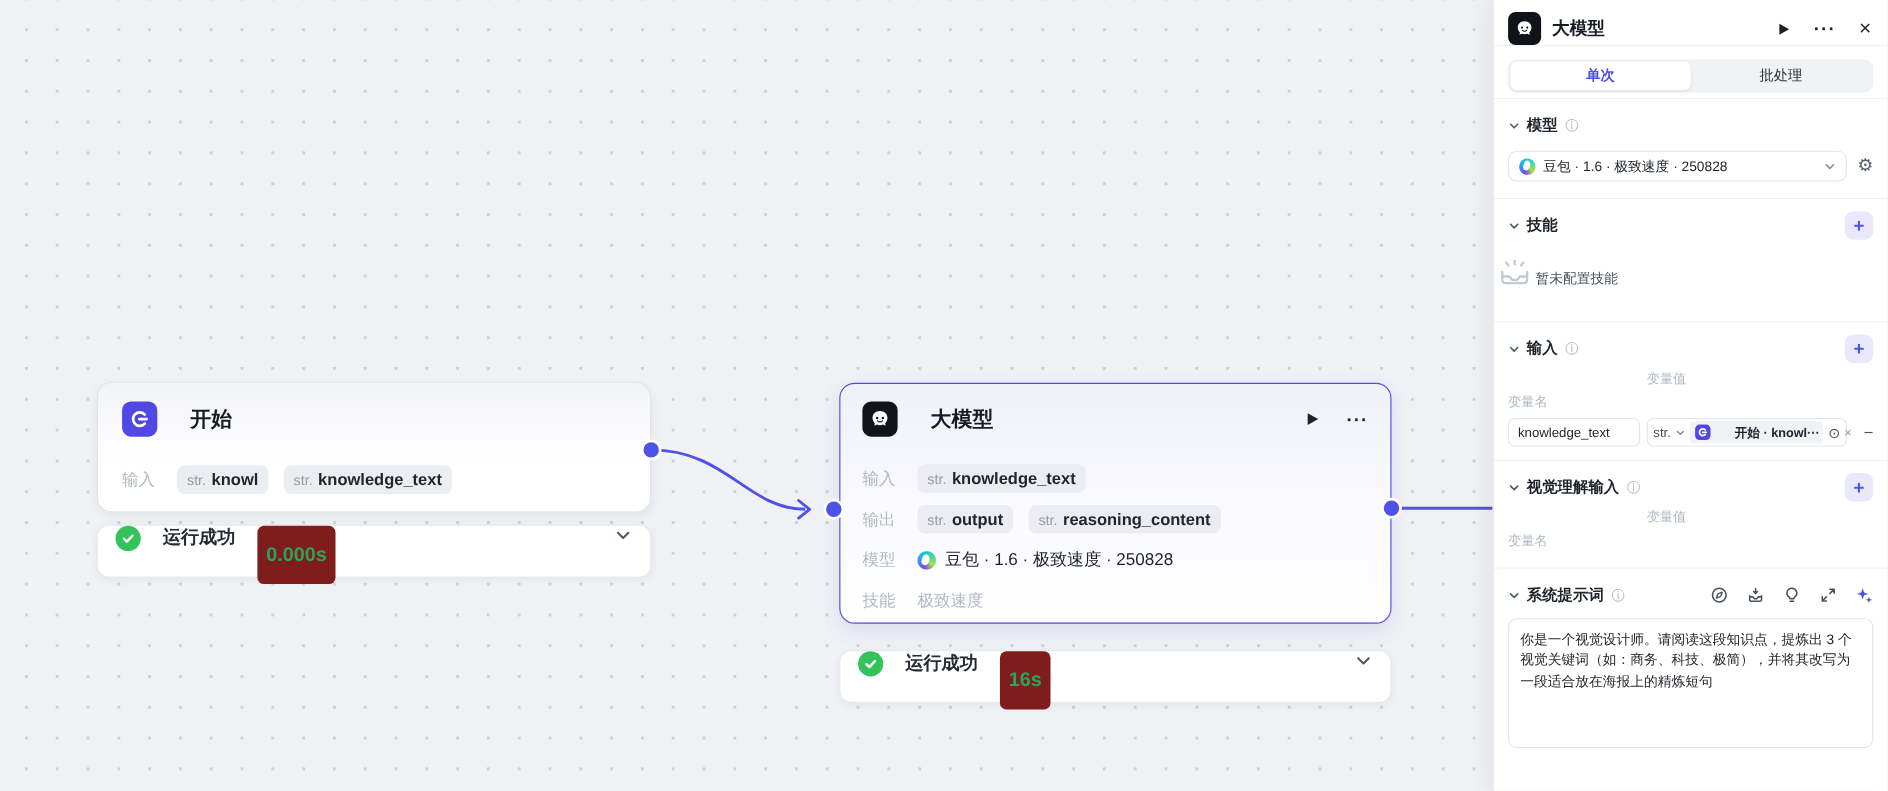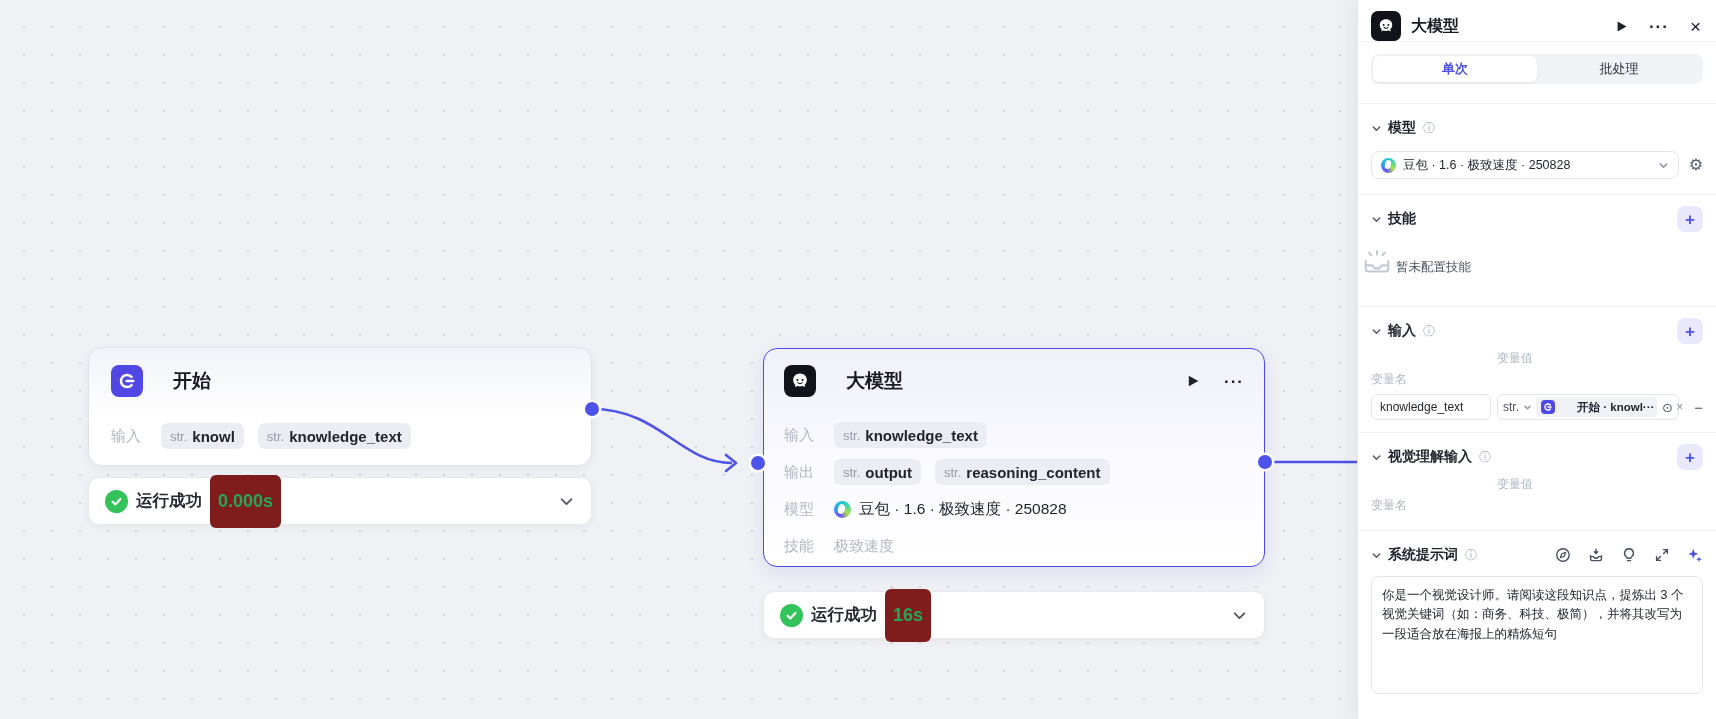--- a/index.html
+++ b/index.html
@@ -46,21 +46,21 @@
 
   .doubao-logo { width:17px; height:17px; border-radius:50%; position:relative; flex:0 0 auto;
     background:conic-gradient(from 200deg,#6d4df0,#2e9bff,#19c8d8,#49d6a0,#a9e34b,#6d4df0); }
   .doubao-logo::after { content:""; position:absolute; left:4px; top:3px; width:7px; height:10px;
     background:#fff; border-radius:55% 60% 60% 50%; transform:rotate(14deg); }
   .doubao-logo.sm { width:15px; height:15px; }
   .doubao-logo.sm::after { left:3.5px; top:2.5px; width:6px; height:9px; }
 
   .statusbar { position:absolute; z-index:2; height:48px; background:#fff; border:1px solid #e7e9ee;
     border-radius:11px; box-shadow:0 2px 8px rgba(31,35,41,.05);
-    display:flex; align-items:center; padding:0 16px; gap:8px; }
+    display:flex; align-items:flex-start; padding:0 16px; gap:20px; }
   .status-start { left:88px; top:477px; width:504px; }
   .status-llm { left:763px; top:591px; width:502px; }
   .check-circ { width:23px; height:23px; border-radius:50%; background:#34c35b; display:flex; align-items:center; justify-content:center; flex:0 0 auto; }
   .stext { font-size:16.5px; font-weight:700; color:#262a34; }
   .stime { background:#7f1d1d; color:#28a55c; font-size:18px; font-weight:700; padding:16px 8px; border-radius:6px; }
   .sb-chev { margin-left:auto; width:17px; height:17px; color:#4e5969; }
 
   .port { position:absolute; z-index:3; width:14px; height:14px; border-radius:50%;
     background:#4d53e8; box-shadow:0 0 0 2.5px #ffffff; }
 
@@ -70,21 +70,21 @@
     display:flex; flex-direction:column; }
   .p-head { display:flex; align-items:center; padding:11px 15px 0 13px; }
   .p-icon { width:30px; height:30px; border-radius:7px; background:#101319; display:flex; align-items:center; justify-content:center; flex:0 0 auto; }
   .p-title { font-size:16px; font-weight:700; margin-left:10px; color:#171a22; }
   .p-actions { margin-left:auto; display:flex; align-items:center; gap:21px; }
   .p-actions .play-ic { width:13px; height:13px; }
   .close-ic { font-size:19px; color:#1d2129; line-height:1; }
   .p-desc { padding:8px 13px 12px; font-size:12px; color:#878e9c; }
   .pdiv { height:1px; background:#eff0f3; flex:0 0 auto; }
 
-  .tabs { margin:12px 13px 19px; height:30px; background:#f1f2f6; border-radius:8px; padding:2px; display:flex; }
+  .tabs { margin:12px 13px 5px; height:30px; background:#f1f2f6; border-radius:8px; padding:2px; display:flex; }
   .tab { flex:1; display:flex; align-items:center; justify-content:center; font-size:13px; color:#2a2e38; border-radius:6px; }
   .tab.active { background:#fff; color:#4d53e8; font-weight:700; box-shadow:0 1px 3px rgba(30,34,48,.08); }
 
   .sec-head { display:flex; align-items:center; gap:6px; padding:0 13px; height:30px; margin-top:9px; }
   .sec-chev { width:11px; height:11px; color:#4e5969; flex:0 0 auto; }
   .sec-title { font-size:14px; font-weight:700; color:#1f232c; }
   .info-ic { font-size:12px; color:#aab0bc; margin-left:1px; }
   .add-btn { margin-left:auto; width:26px; height:26px; border-radius:8px; background:#eae8fc; color:#4d53e8;
     font-size:17px; font-weight:600; display:flex; align-items:center; justify-content:center; line-height:1; }
 

